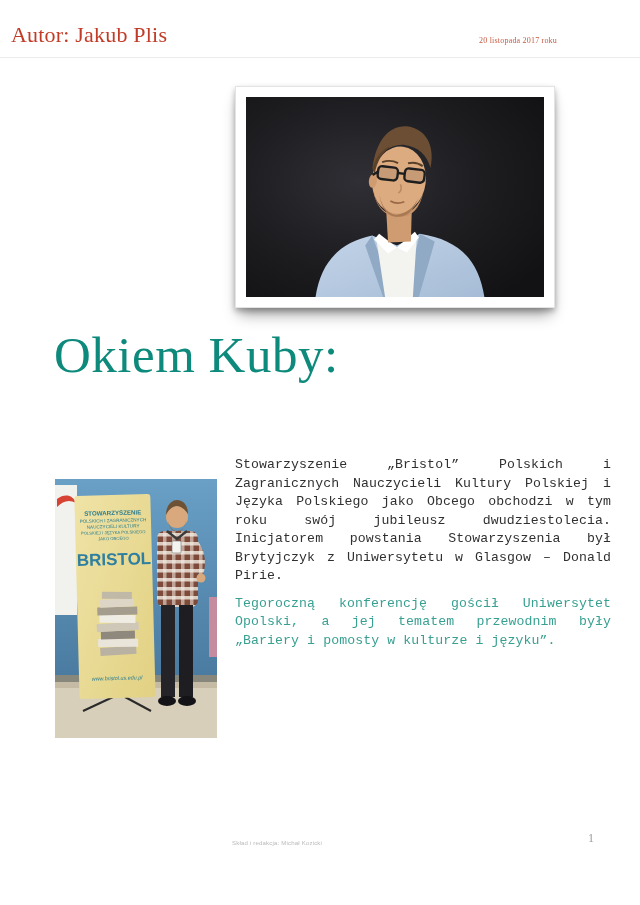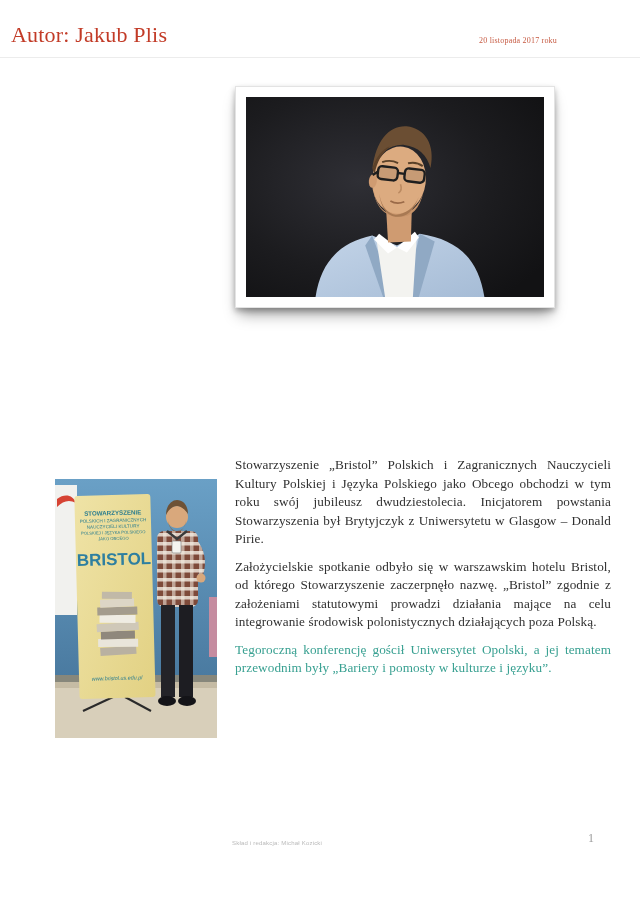--- a/index.html
+++ b/index.html
@@ -39,21 +39,21 @@
   }
   
   .sidebar{position:absolute;left:52px;top:466px;width:167px;}
   .sidebar-lead{
     margin:0;font-size:13.5px;line-height:17.6px;color:#e0503c;
   }
   .sidebar-photo{
     margin:13px 0 0 3px;width:162px;height:259px;overflow:hidden;
   }
   .sidebar-photo svg{display:block;width:100%;height:100%;}
-  .main-col{position:absolute;left:235px;top:456px;width:376px;}
+  .main-col{position:absolute;left:235px;top:456px;width:376px;font-family:Liberation Mono, monospace;}
   .main-col p{
     margin:0 0 9px 0;font-size:13.2px;line-height:18.5px;color:#303030;
     text-align:justify;letter-spacing:.1px;
   }
   .main-col p.teal{color:#38a091;}
   .main-col .it{font-style:italic;}
   
   .footer-credit{
     position:absolute;left:232px;top:840px;font-size:6px;color:#b9b9b9;letter-spacing:.2px;
     font-family:"Liberation Sans","DejaVu Sans",sans-serif;
@@ -115,20 +115,21 @@
         </g>
 
         <path d="M135 68 Q143 64 151 67" stroke="#5a4128" stroke-width="2" fill="none"></path>
         <path d="M161 66 Q169 63 176 67" stroke="#5a4128" stroke-width="2" fill="none"></path>
         <path d="M156 88 Q159 94 155 97" stroke="#bb8a61" stroke-width="1.6" fill="none"></path>
         <path d="M148 106 Q155 109 162 105" stroke="#9a6a48" stroke-width="1.8" fill="none"></path>
       </g>
     </svg>
   </figure>
 
+  <h1 class="title" style="margin:0;font-weight:normal">Okiem Kuby:</h1>
 
   <aside class="sidebar">
     <figure class="sidebar-photo" style="padding:0">
       <svg viewBox="0 0 162 259" preserveAspectRatio="none" aria-hidden="true">
         <defs>
           <linearGradient id="wallGrad" x1="0" y1="0" x2="0" y2="1">
             <stop offset="0%" stop-color="#6aa0c6"></stop>
             <stop offset="100%" stop-color="#49799f"></stop>
           </linearGradient>
           <linearGradient id="bannerGrad" x1="0" y1="0" x2="1" y2="1">
@@ -192,20 +193,19 @@
           <ellipse cx="132" cy="222" rx="9" ry="5" fill="#141418"></ellipse>
           <path d="M141 60 C150 70 152 84 148 96 L141 94 Z" fill="url(#plaid)"></path>
           <circle cx="146" cy="99" r="4.5" fill="#d9a87c"></circle>
         </g>
       </svg>
     </figure>
   </aside>
 
   <main class="main-col">
     <p>Stowarzyszenie „Bristol” Polskich i Zagranicznych Nauczycieli Kultury Polskiej i Języka Polskiego jako Obcego obchodzi w tym roku swój jubileusz dwudziestolecia. Inicjatorem powstania Stowarzyszenia był Brytyjczyk z Uniwersytetu w Glasgow – Donald Pirie.</p>
-    <p>Założycielskie spotkanie odbyło się w warszawskim hotelu Bristol, od którego Stowarzyszenie zaczerpnęło nazwę. „Bristol” zgodnie z założeniami statutowymi prowadzi działania mające na celu integrowanie środowisk polonistycznych działających poza Polską.</p>
     <p class="teal">Tegoroczną konferencję gościł Uniwersytet Opolski, a jej tematem przewodnim były „Bariery i pomosty w kulturze i języku”.</p>
   </main>
 
   <div class="footer-credit">Skład i redakcja: Michał Kozicki</div>
   <div class="page-number">1</div>
 
 </div>
 
 </body></html>

